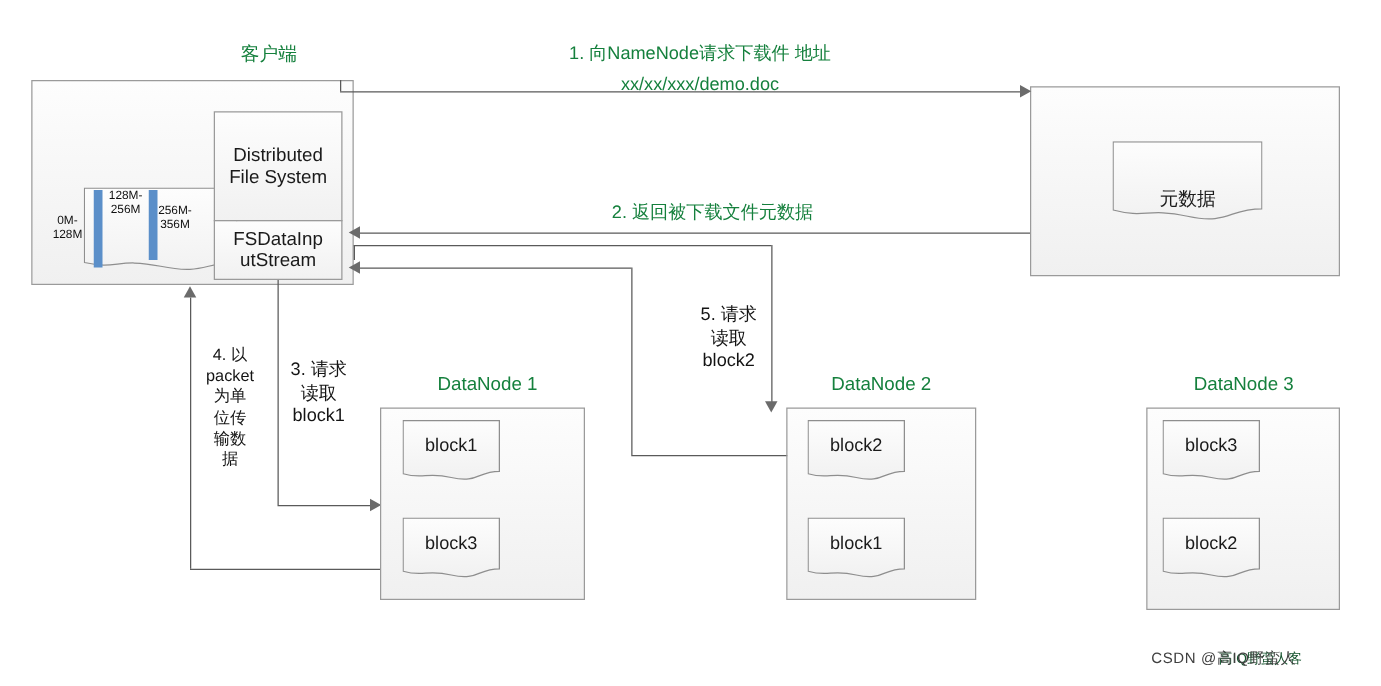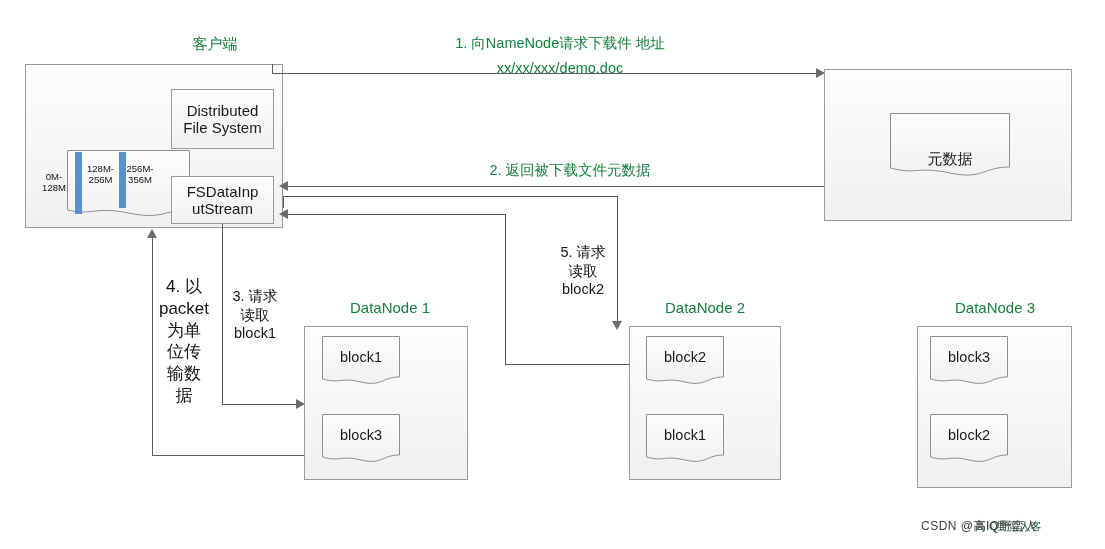--- a/index.html
+++ b/index.html
@@ -133,27 +133,27 @@
           <stop offset="0%" stop-color="#fdfdfd"></stop>
           <stop offset="100%" stop-color="#f2f2f2"></stop>
         </linearGradient>
       </defs>
       <path d="M0.5,0.5 L122.5,0.5 L122.5,60 C96,60 96,70 61.5,63 C27,56 27,66 0.5,60 Z" fill="url(#gblk)" stroke="#8e8e8e" stroke-width="1"></path>
     </svg>
     <div class="bluebar" style="left:42px; top:2px; width:7px; height:62px;"></div>
     <div class="bluebar" style="left:86px; top:2px; width:7px; height:56px;"></div>
     <div class="seg" style="left:0px; top:22px; width:42px; font-size:9.5px;">0M-
 128M</div>
-    <div class="seg" style="left:48px; top:14px; width:39px; font-size:9.5px;">128M-
+    <div class="seg" style="left:48px; top:2px; width:39px; font-size:9.5px;">128M-
 256M</div>
     <div class="seg" style="left:91px; top:14px; width:32px; font-size:9.5px;">256M-
 356M</div>
   </div>
 
-  <div class="abs plainbox" style="left:171px; top:89px; width:103px; height:60px; font-size:15px;">
+  <div class="abs plainbox" style="left:171px; top:89px; width:103px; height:88px; font-size:15px;">
     <span style="white-space:pre-line;">Distributed
 File System</span>
   </div>
 
   <div class="abs plainbox" style="left:171px; top:176px; width:103px; height:48px; font-size:15px;">
     <span style="white-space:pre-line;">FSDataInp
 utStream</span>
   </div>
 
   <div class="abs box" style="left:824px; top:69px; width:248px; height:152px;"></div>
@@ -184,21 +184,21 @@
   <div class="abs arrow arrow-l" style="left:279px; top:181px;"></div>
 
   <div class="abs label-vert" style="left:222px; top:287px; width:66px; font-size:14.5px;">3. 请求
 读取
 block1</div>
 
   <div class="abs ln-v" style="left:222px; top:224px; height:180px;"></div>
   <div class="abs ln-h" style="left:222px; top:404px; width:76px;"></div>
   <div class="abs arrow arrow-r" style="left:296px; top:399px;"></div>
 
-  <div class="abs label-vert" style="left:156px; top:276px; width:56px; font-size:17px;">4. 以
+  <div class="abs label-vert" style="left:156px; top:276px; width:56px; font-size:13px;">4. 以
 packet
 为单
 位传
 输数
 据</div>
 
   <div class="abs ln-h" style="left:152px; top:455px; width:152px;"></div>
   <div class="abs ln-v" style="left:152px; top:238px; height:217px;"></div>
   <div class="abs arrow arrow-u" style="left:147px; top:229px;"></div>
 

